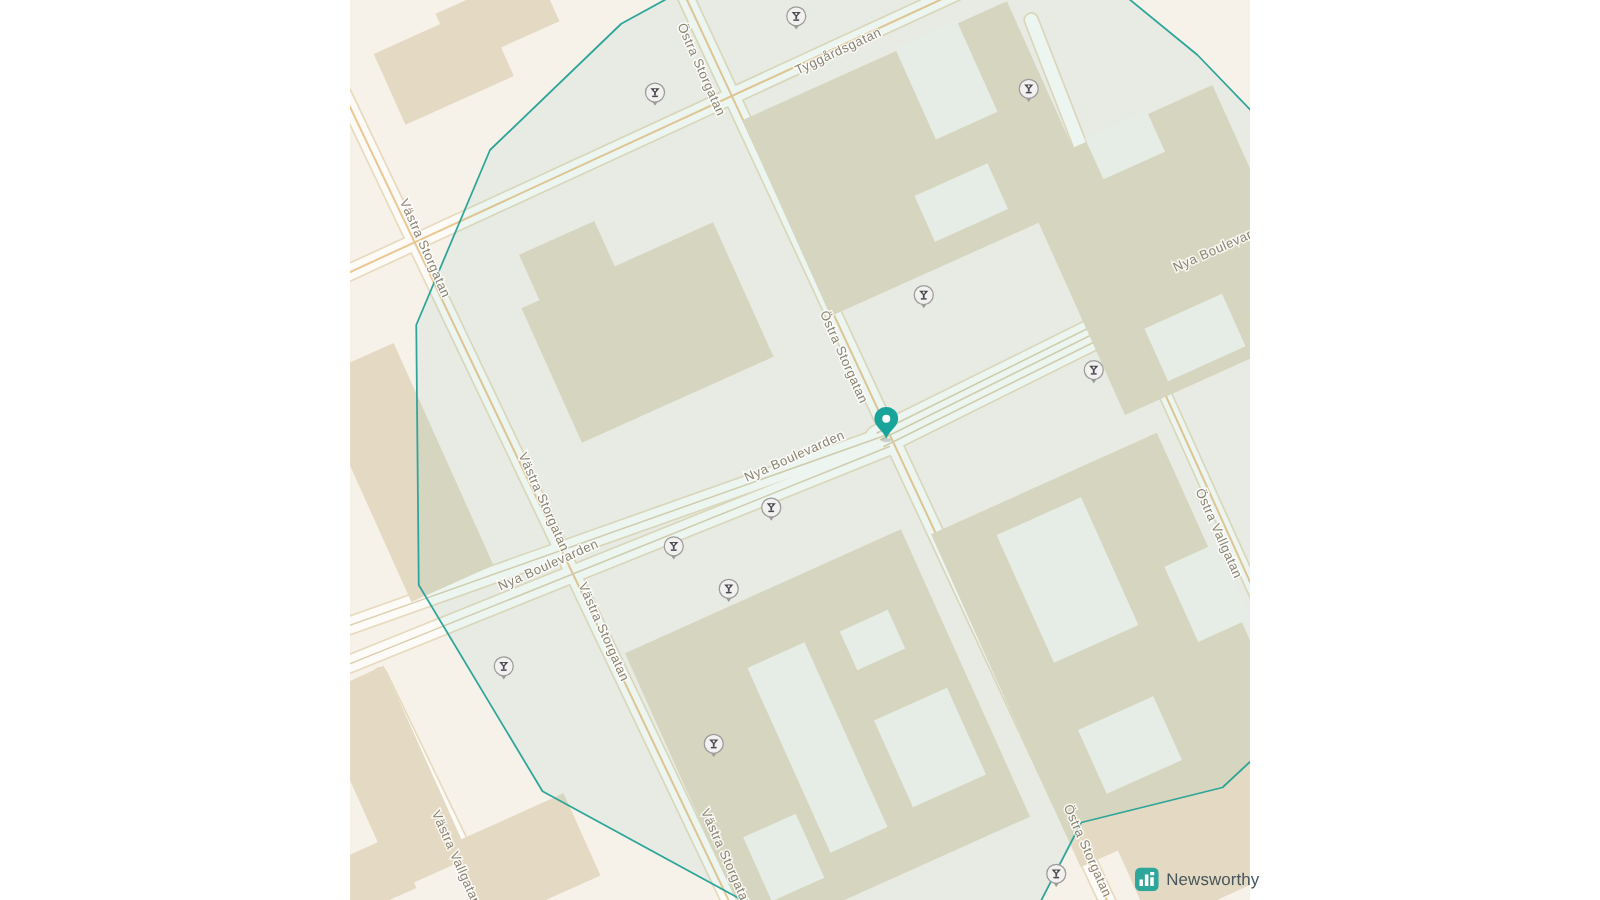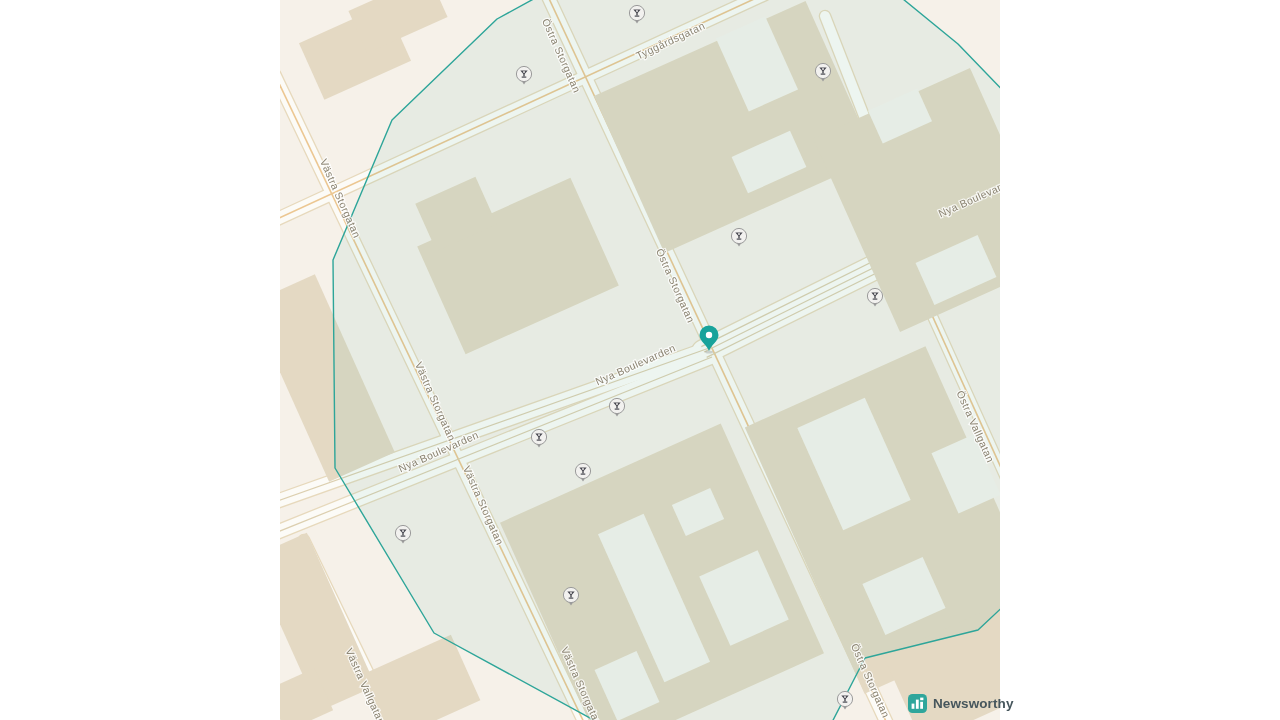--- a/index.html
+++ b/index.html
@@ -4,21 +4,21 @@
 <style>
   html,body{margin:0;padding:0;background:#ffffff;}
   .stage{position:relative;width:1280px;height:720px;background:#ffffff;overflow:hidden;
          font-family:"Liberation Sans",sans-serif;}
   .map-wrap{position:absolute;left:280px;top:0;width:720px;height:720px;overflow:hidden;}
   svg{display:block;}
   .street-label{font-family:"Liberation Sans",sans-serif;font-size:10.5px;fill:#8b8472;
                 letter-spacing:.4px;paint-order:stroke;stroke:rgba(255,255,255,.78);
                 stroke-width:2.4px;text-anchor:middle;}
   .brand{position:absolute;top:694px;left:908px;display:flex;align-items:center;gap:6px;}
-  .brand-text{font-size:13.5px;font-weight:700;color:#46565c;letter-spacing:.1px;}
+  .brand-text{font-size:13.5px;font-weight:400;color:#46565c;letter-spacing:.1px;}
 </style>
 </head>
 <body>
 
 <div class="stage">
   <div class="map-wrap">
     <svg id="map" width="720" height="720" viewBox="0 0 720 720">
         <rect x="0" y="0" width="720" height="720" fill="#f6f1e9"></rect>
         <line x1="-5" y1="75" x2="310" y2="735" stroke="#e7d9bc" stroke-width="13.6" stroke-linecap="round"></line>
         <line x1="265" y1="-10" x2="610" y2="730" stroke="#e7d9bc" stroke-width="14.6" stroke-linecap="round"></line>

